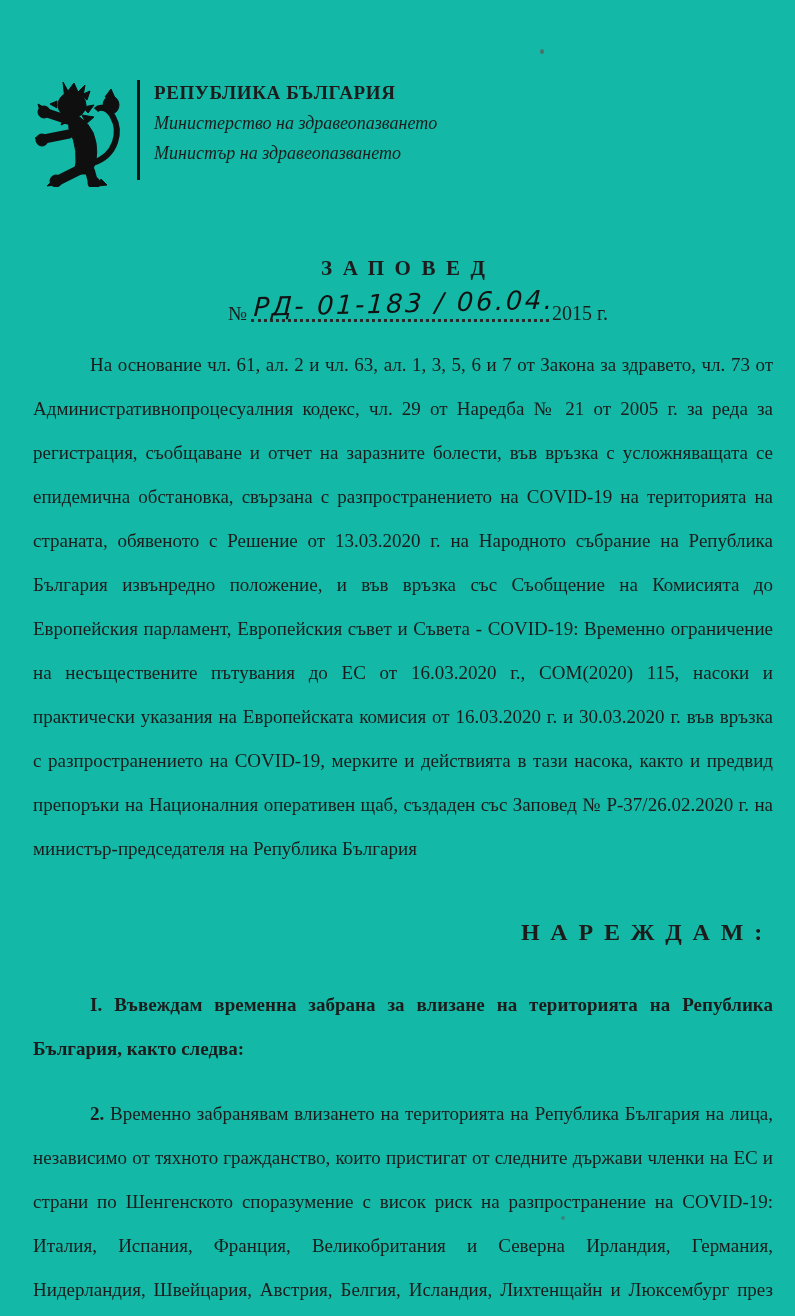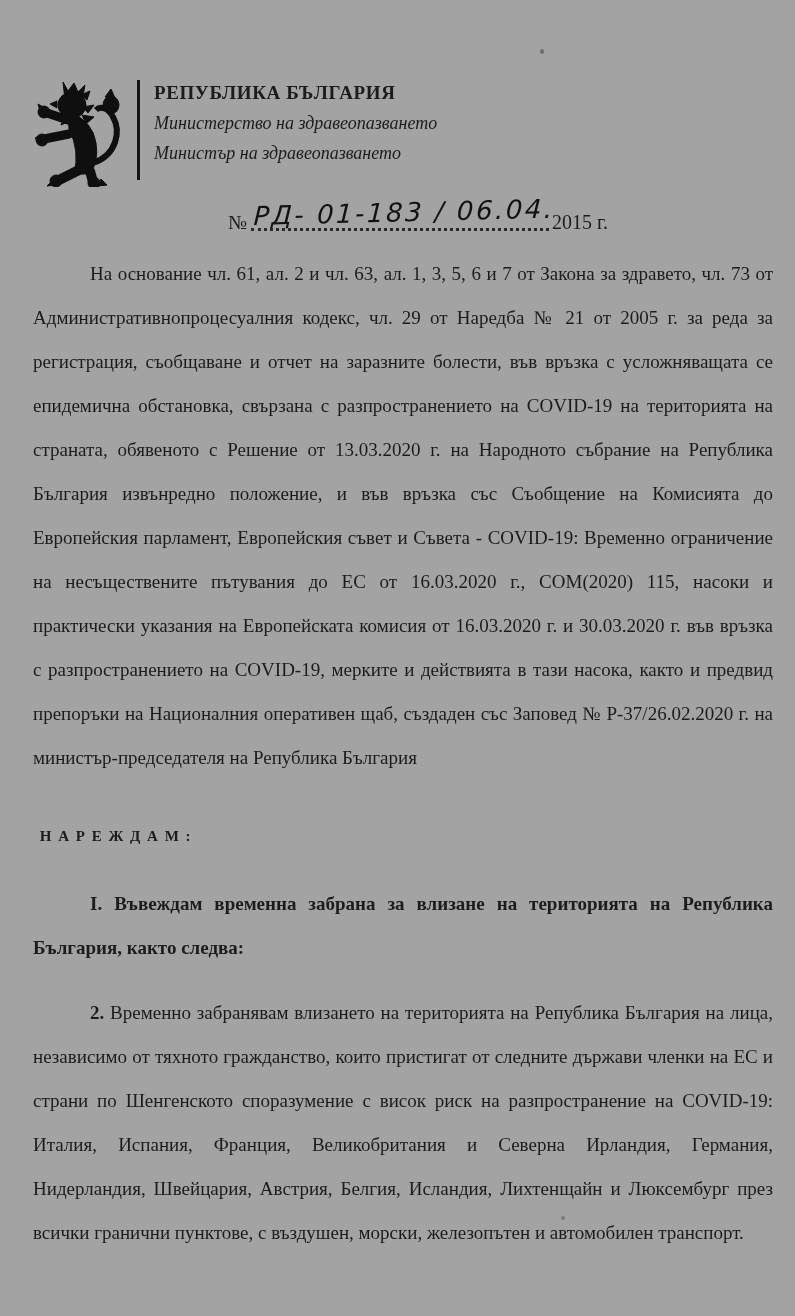--- a/index.html
+++ b/index.html
@@ -1,20 +1,20 @@
 <!DOCTYPE html>
 <html lang="bg"><head>
 <meta charset="utf-8">
 <style>
   html,body{margin:0;padding:0;background:#e8e8e8;}
   .page{
     position:relative;
     width:795px;height:1316px;
     margin:0 auto;
-    background:#a3a3a3;
+    background:#14b8a6;
     box-sizing:border-box;
     padding:78px 22px 0 33px;
     color:#1c1c1c;
     font-family:"Liberation Serif","DejaVu Serif",serif;
     overflow:hidden;
   }
   
   .letterhead{display:flex;align-items:stretch;height:112px;}
   .emblem{width:96px;flex:0 0 96px;display:flex;align-items:center;justify-content:center;}
   .lh-divider{width:3px;background:#151515;margin:2px 14px 10px 8px;flex:0 0 3px;}
@@ -54,22 +54,22 @@
   
   .body{
     font-size:19px;line-height:44px;
     text-align:justify;text-align-last:left;
     text-indent:57px;
     margin:0;
   }
   .preamble{margin-top:18px;}
   .command{
     margin:48px 0 37px;
-    text-align:left;
-    font-size:15px;font-weight:bold;
+    text-align:right;
+    font-size:24px;font-weight:bold;
     letter-spacing:.45em;text-indent:.45em;
   }
   .section{margin-top:21px;}
   .sect-bold{font-weight:bold;}
   .num{font-weight:bold;}
   
   .speck{position:absolute;background:#5a5a5a;border-radius:50%;opacity:.75;}
   .speck-a{left:540px;top:49px;width:4px;height:5px;}
   .speck-b{left:561px;top:1216px;width:4px;height:4px;opacity:.55;}
 </style>
@@ -118,20 +118,21 @@
       </svg>
     </div>
     <div class="lh-divider"></div>
     <div class="lh-text">
       <div class="lh-org">РЕПУБЛИКА БЪЛГАРИЯ</div>
       <div class="lh-line">Министерство на здравеопазването</div>
       <div class="lh-line">Министър на здравеопазването</div>
     </div>
   </header>
 
+  <h1 class="order-title">ЗАПОВЕД</h1>
 
   <div class="number-line">
     <span class="no-sign">№</span>
     <span class="dotleader">
       <span class="handwritten">РД- 01-183 / 06.04.</span>
     </span>
     <span class="year">2015 г.</span>
   </div>
 
   <p class="body preamble">На основание чл. 61, ал. 2 и чл. 63, ал. 1, 3, 5, 6 и 7 от Закона за здравето, чл. 73 от Административнопроцесуалния кодекс, чл. 29 от Наредба № 21 от 2005 г. за реда за регистрация, съобщаване и отчет на заразните болести, във връзка с усложняващата се епидемична обстановка, свързана с разпространението на COVID-19 на територията на страната, обявеното с Решение от 13.03.2020 г. на Народното събрание на Република България извънредно положение, и във връзка със Съобщение на Комисията до Европейския парламент, Европейския съвет и Съвета - COVID-19: Временно ограничение на несъществените пътувания до ЕС от 16.03.2020 г., COM(2020) 115, насоки и практически указания на Европейската комисия от 16.03.2020 г. и 30.03.2020 г. във връзка с разпространението на COVID-19, мерките и действията в тази насока, както и предвид препоръки на Националния оперативен щаб, създаден със Заповед № Р-37/26.02.2020 г. на министър-председателя на Република България</p>

